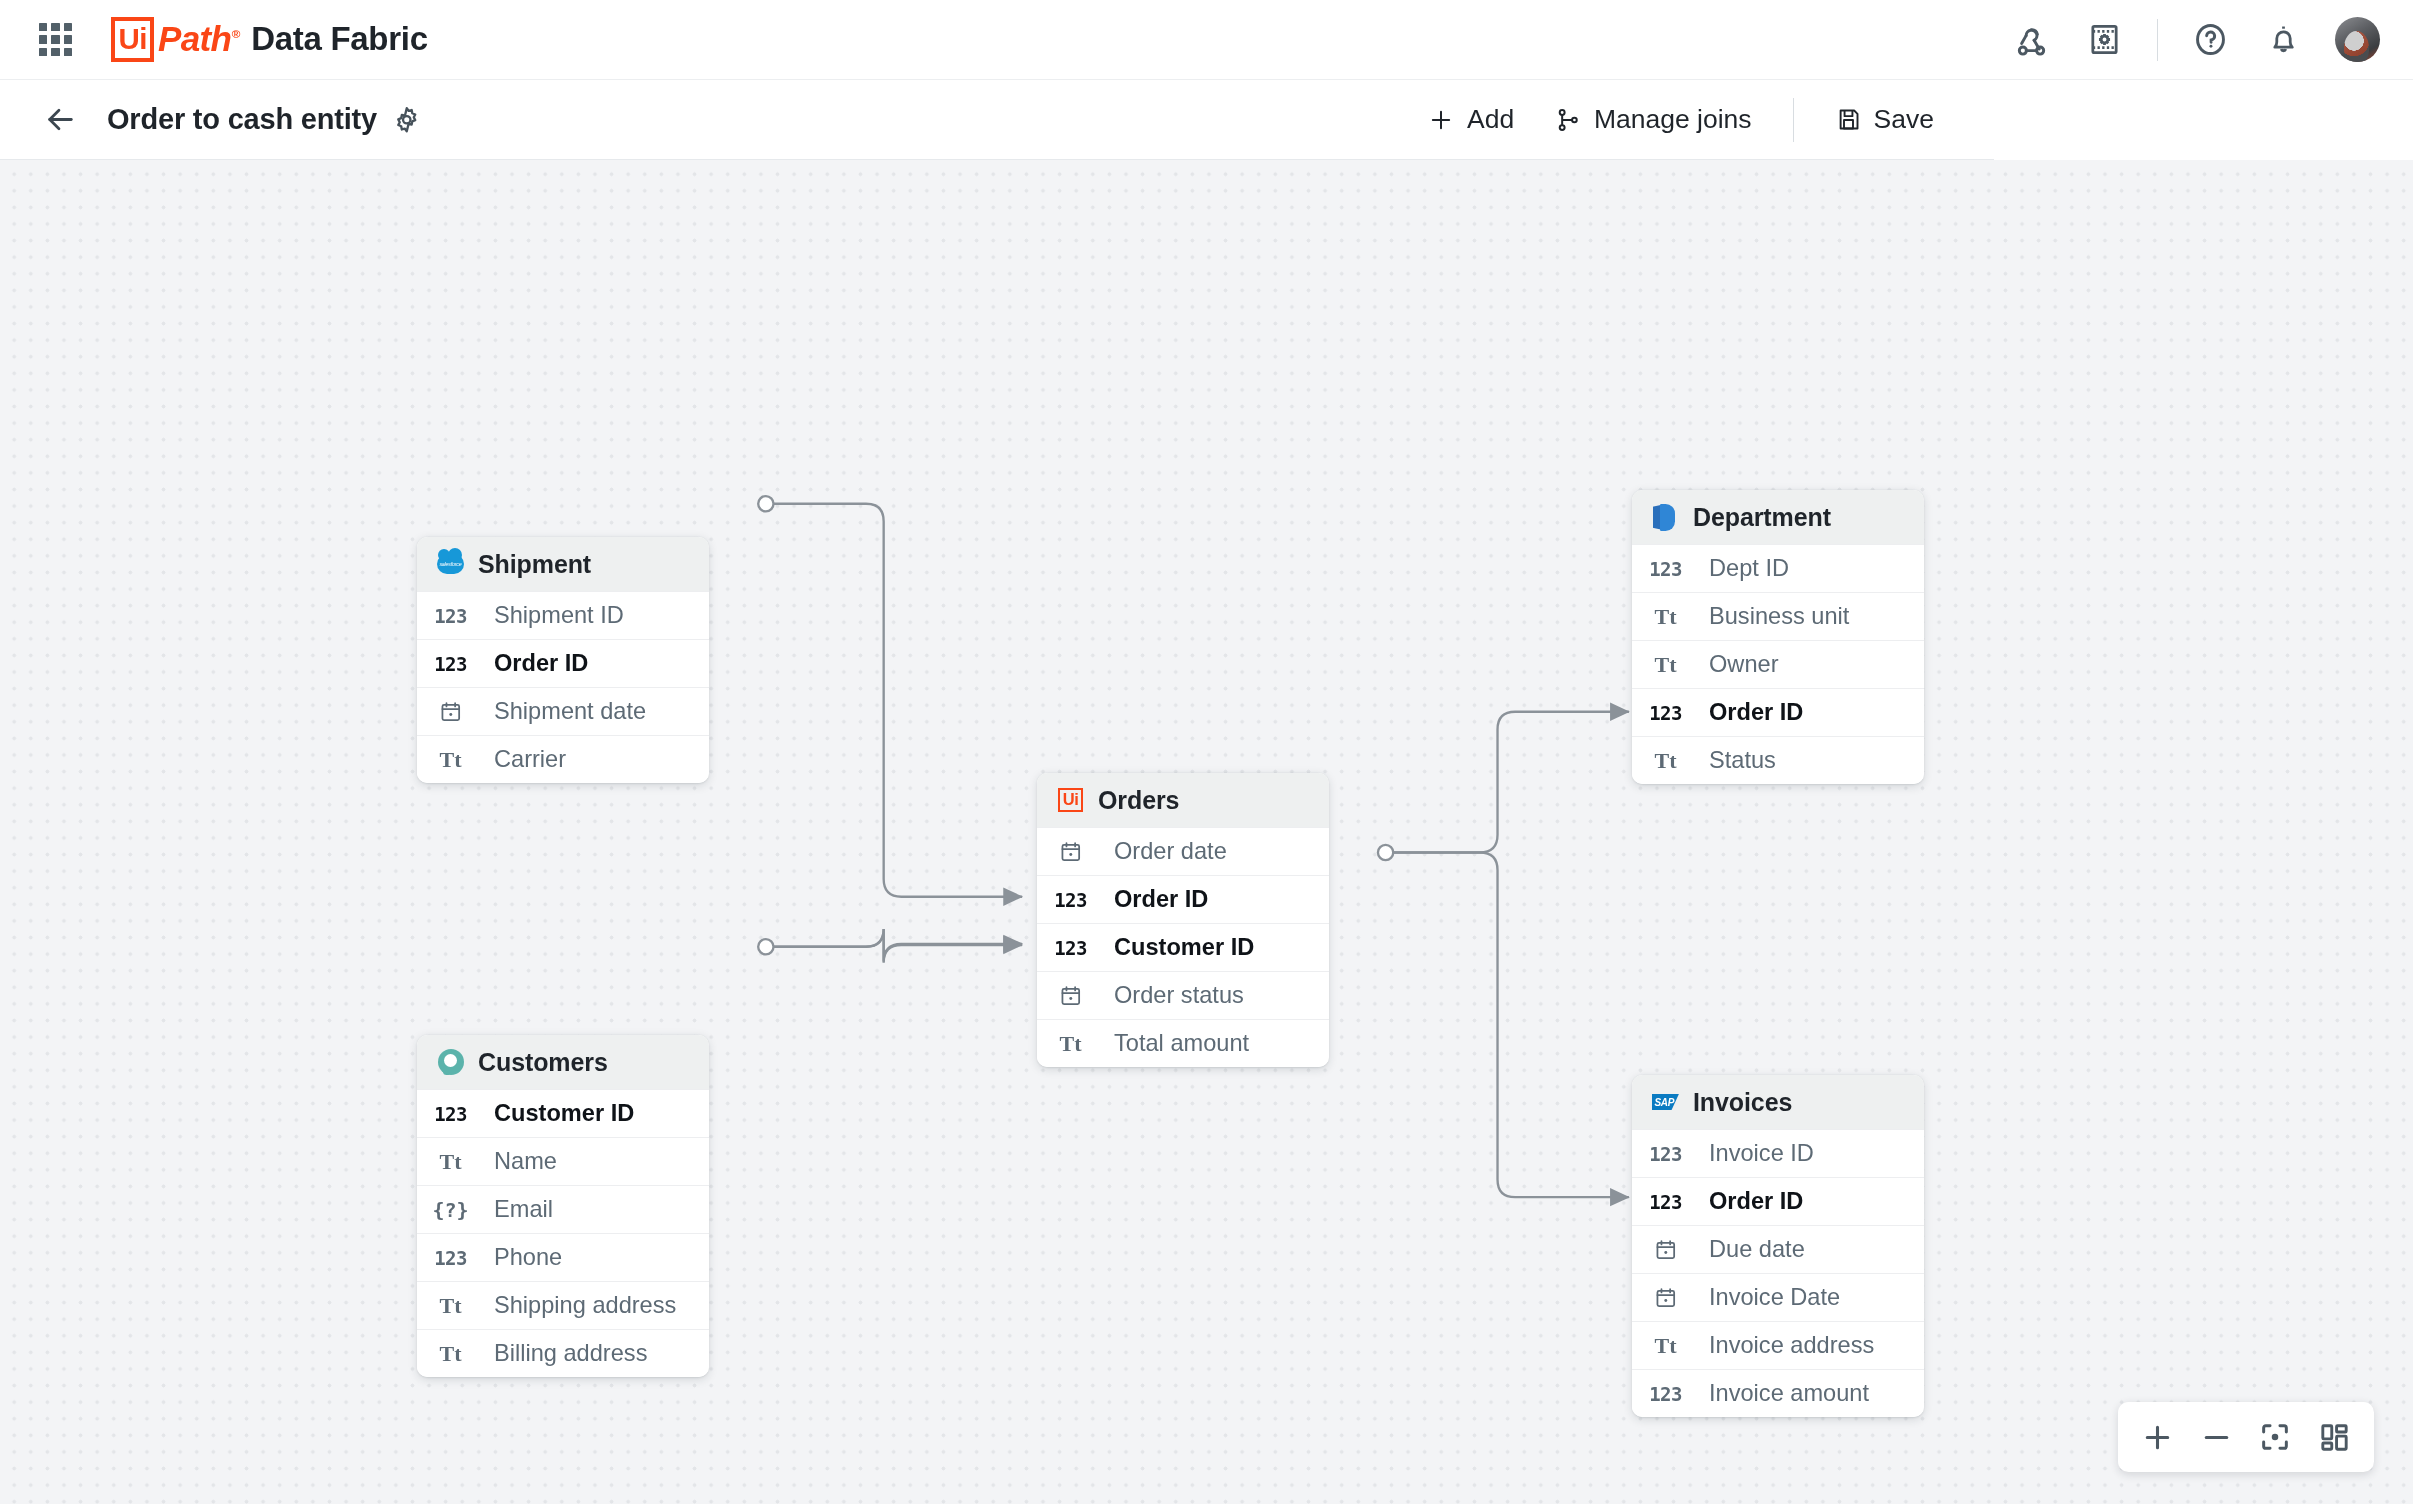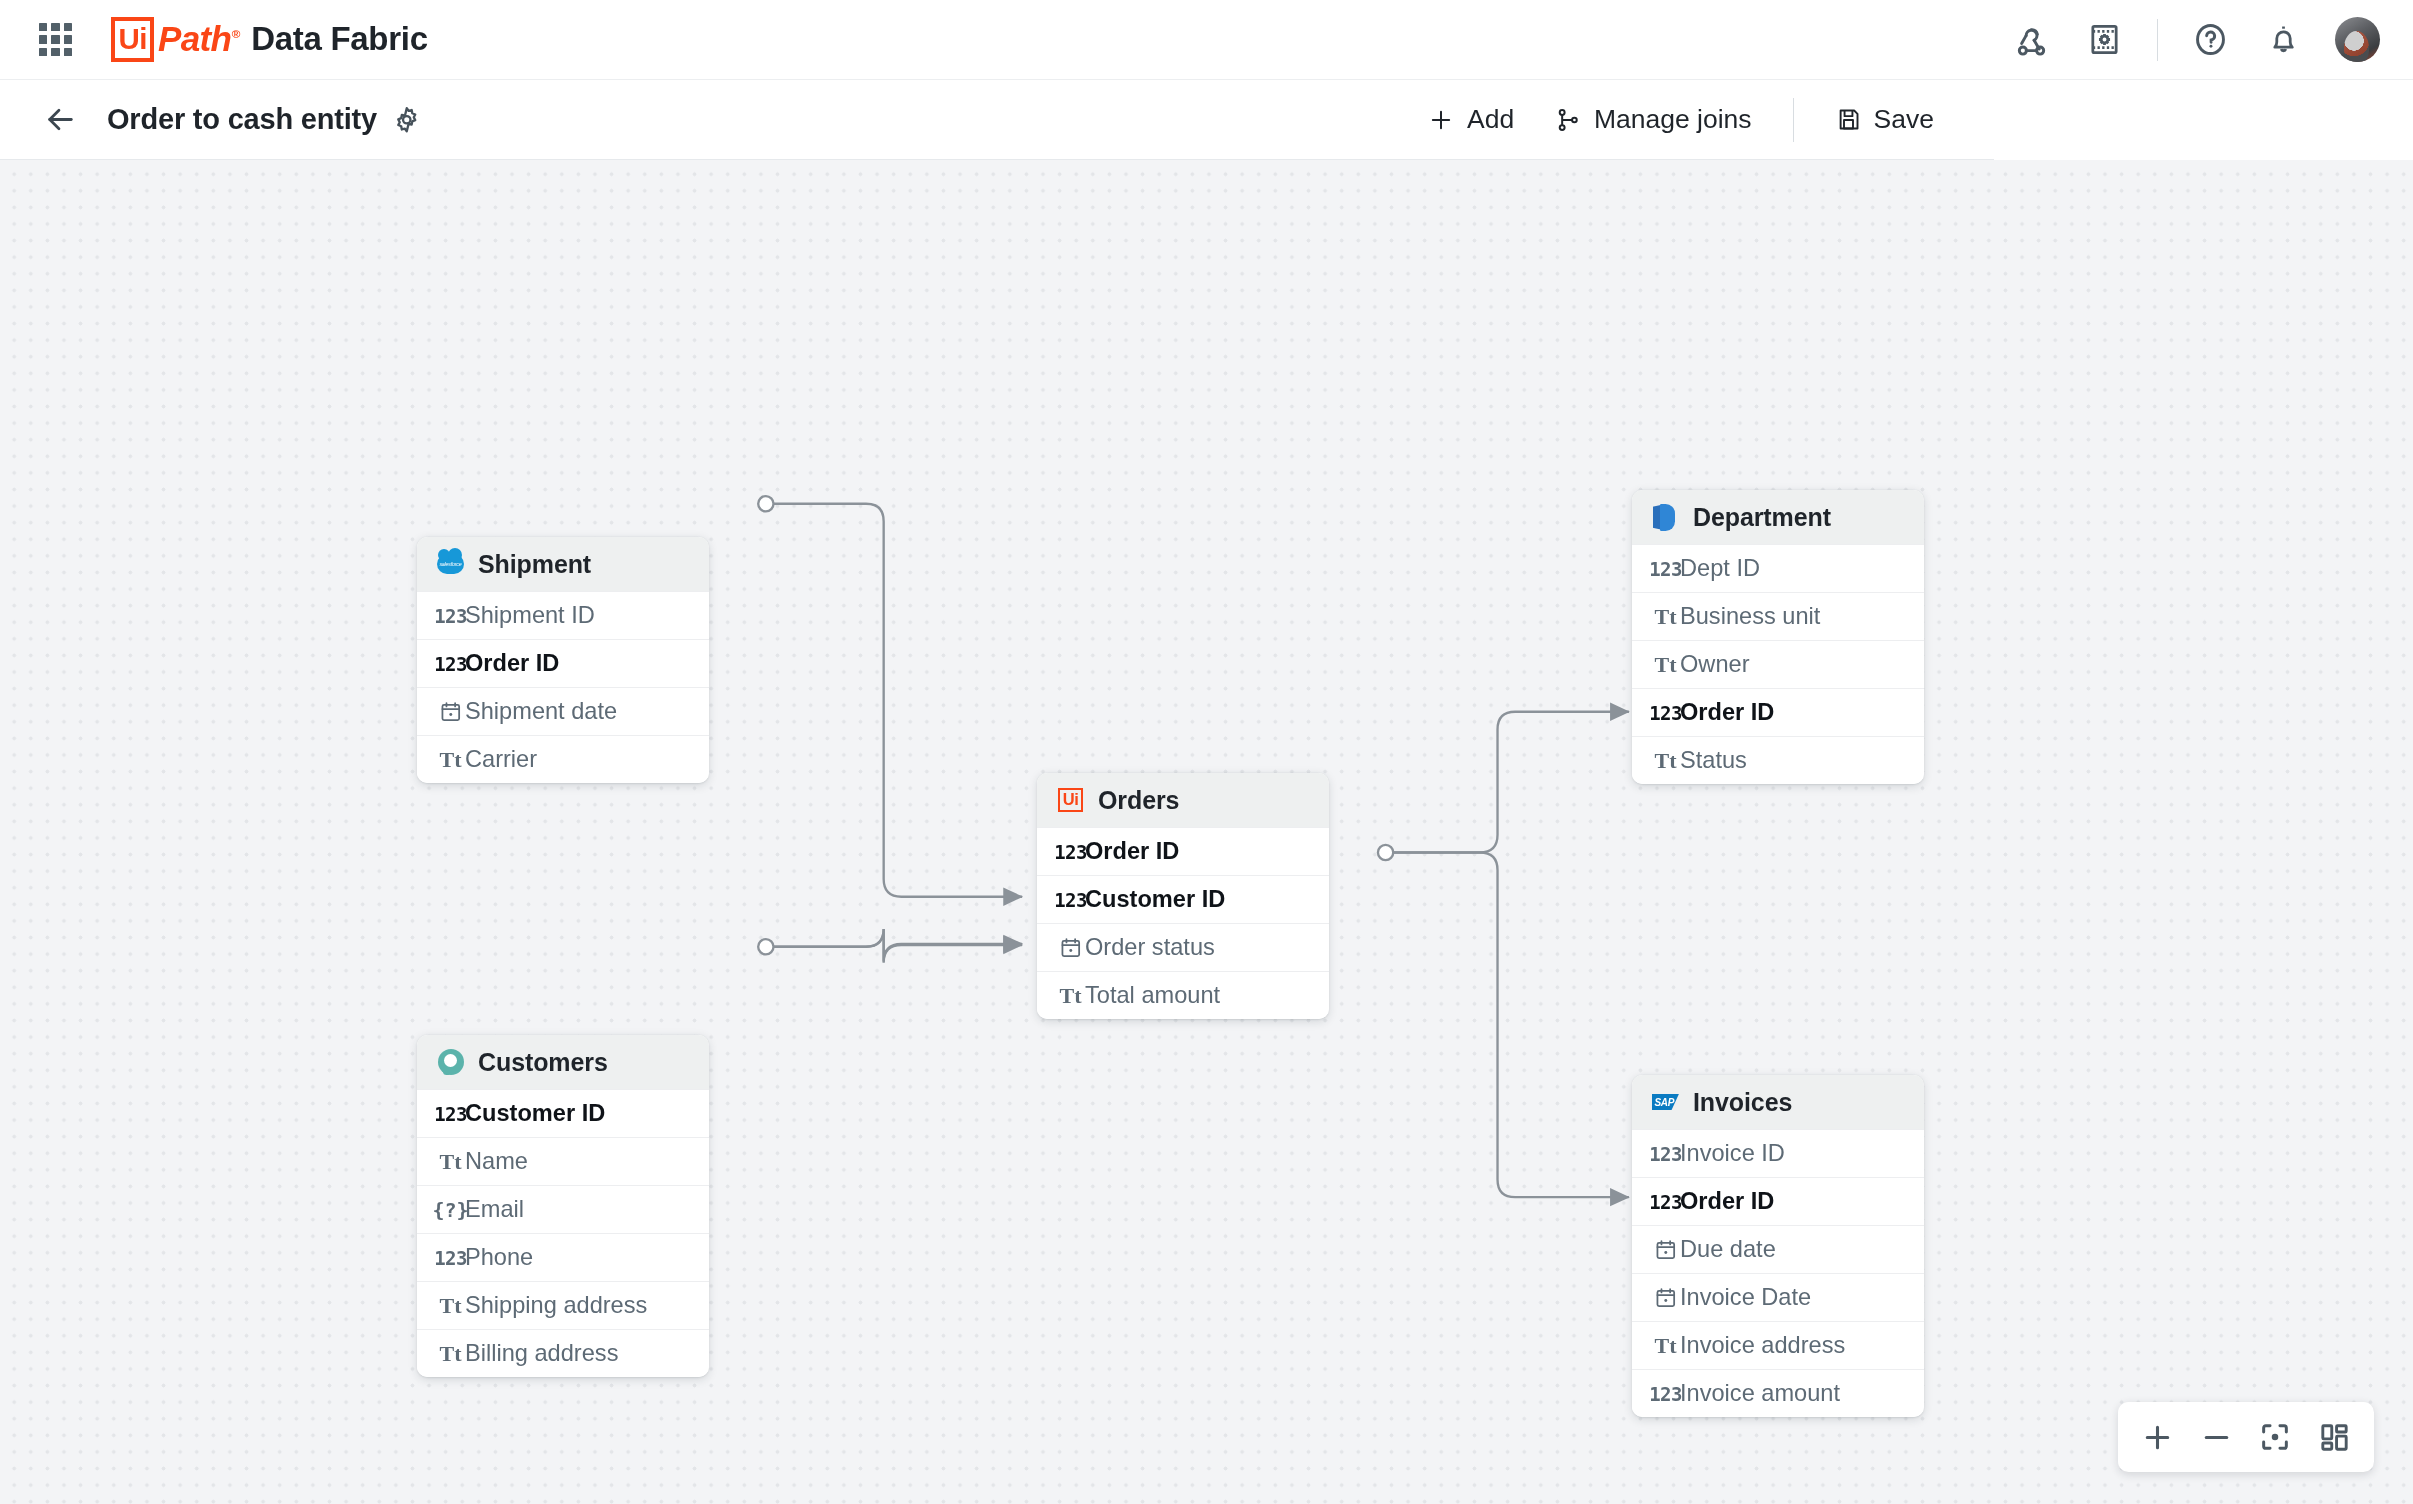--- a/index.html
+++ b/index.html
@@ -82,21 +82,21 @@
     background: #ffffff; border-radius: 10.6px;
     box-shadow: 0 2.9px 9.4px rgba(27,36,48,.13), 0 0.6px 1.8px rgba(27,36,48,.10);
     overflow: hidden; z-index: 10;
   }
   .card-head {
     height: 54px; background: #eef0f0; display: flex; align-items: center;
     padding-left: 20px; gap: 14px; cursor: pointer;
   }
   .card-title { font-size: 25px; font-weight: 700; color: #1f242a; letter-spacing: -0.1px; }
   .row {
-    height: 48px; display: flex; align-items: center; padding-left: 20px; gap: 1px;
+    height: 48px; display: flex; align-items: center; padding-left: 20px; gap: 30px;
     border-top: 1.2px solid #edeef0; background:#fff; cursor: pointer;
   }
   .row:first-of-type { border-top: none; }
   .row .lbl { font-size: 23.6px; color: #5d6a75; }
   .row.key .lbl { color: #0f1318; font-weight: 700; }
   .ico { width: 27px; display:flex; align-items:center; justify-content:center; flex: 0 0 27px; }
   .ico.t123 { font-family: "DejaVu Sans Mono", monospace; font-size: 19px; font-weight: 700;
               color: #5d6a75; letter-spacing: -0.6px; }
   .row.key .ico.t123 { color: #0f1318; }
   .ico.tt { font-size: 22px; color: #5d6a75; font-weight: 600; font-family:"Liberation Serif", serif; }
@@ -336,20 +336,30 @@
     </div>
   </div>
 
   <div class="card" style="left:1037px; top:613px;">
     <div class="card-head">
       <span class="badge">
           <span class="b-ui">Ui</span>
         </span>
       <span class="card-title">Orders</span>
     </div>
+    <div class="row">
+      <span class="ico">
+        <svg width="23.6" height="23.6" viewBox="0 0 24 24" fill="none" stroke="#5d6a75" stroke-width="1.8" stroke-linecap="round">
+          <rect x="3.5" y="5" width="17" height="15.5" rx="1.6"></rect>
+            <path d="M3.5 9.2h17M7.6 3.2v3.4M16.4 3.2v3.4"></path>
+          <circle cx="12" cy="14.8" r="1.5" fill="#5d6a75" stroke="none"></circle>
+        </svg>
+      </span>
+      <span class="lbl">Order date</span>
+    </div>
     <div class="row key">
       <span class="ico t123">123</span>
       <span class="lbl">Order ID</span>
     </div>
     <div class="row key">
       <span class="ico t123">123</span>
       <span class="lbl">Customer ID</span>
     </div>
     <div class="row">
       <span class="ico">

